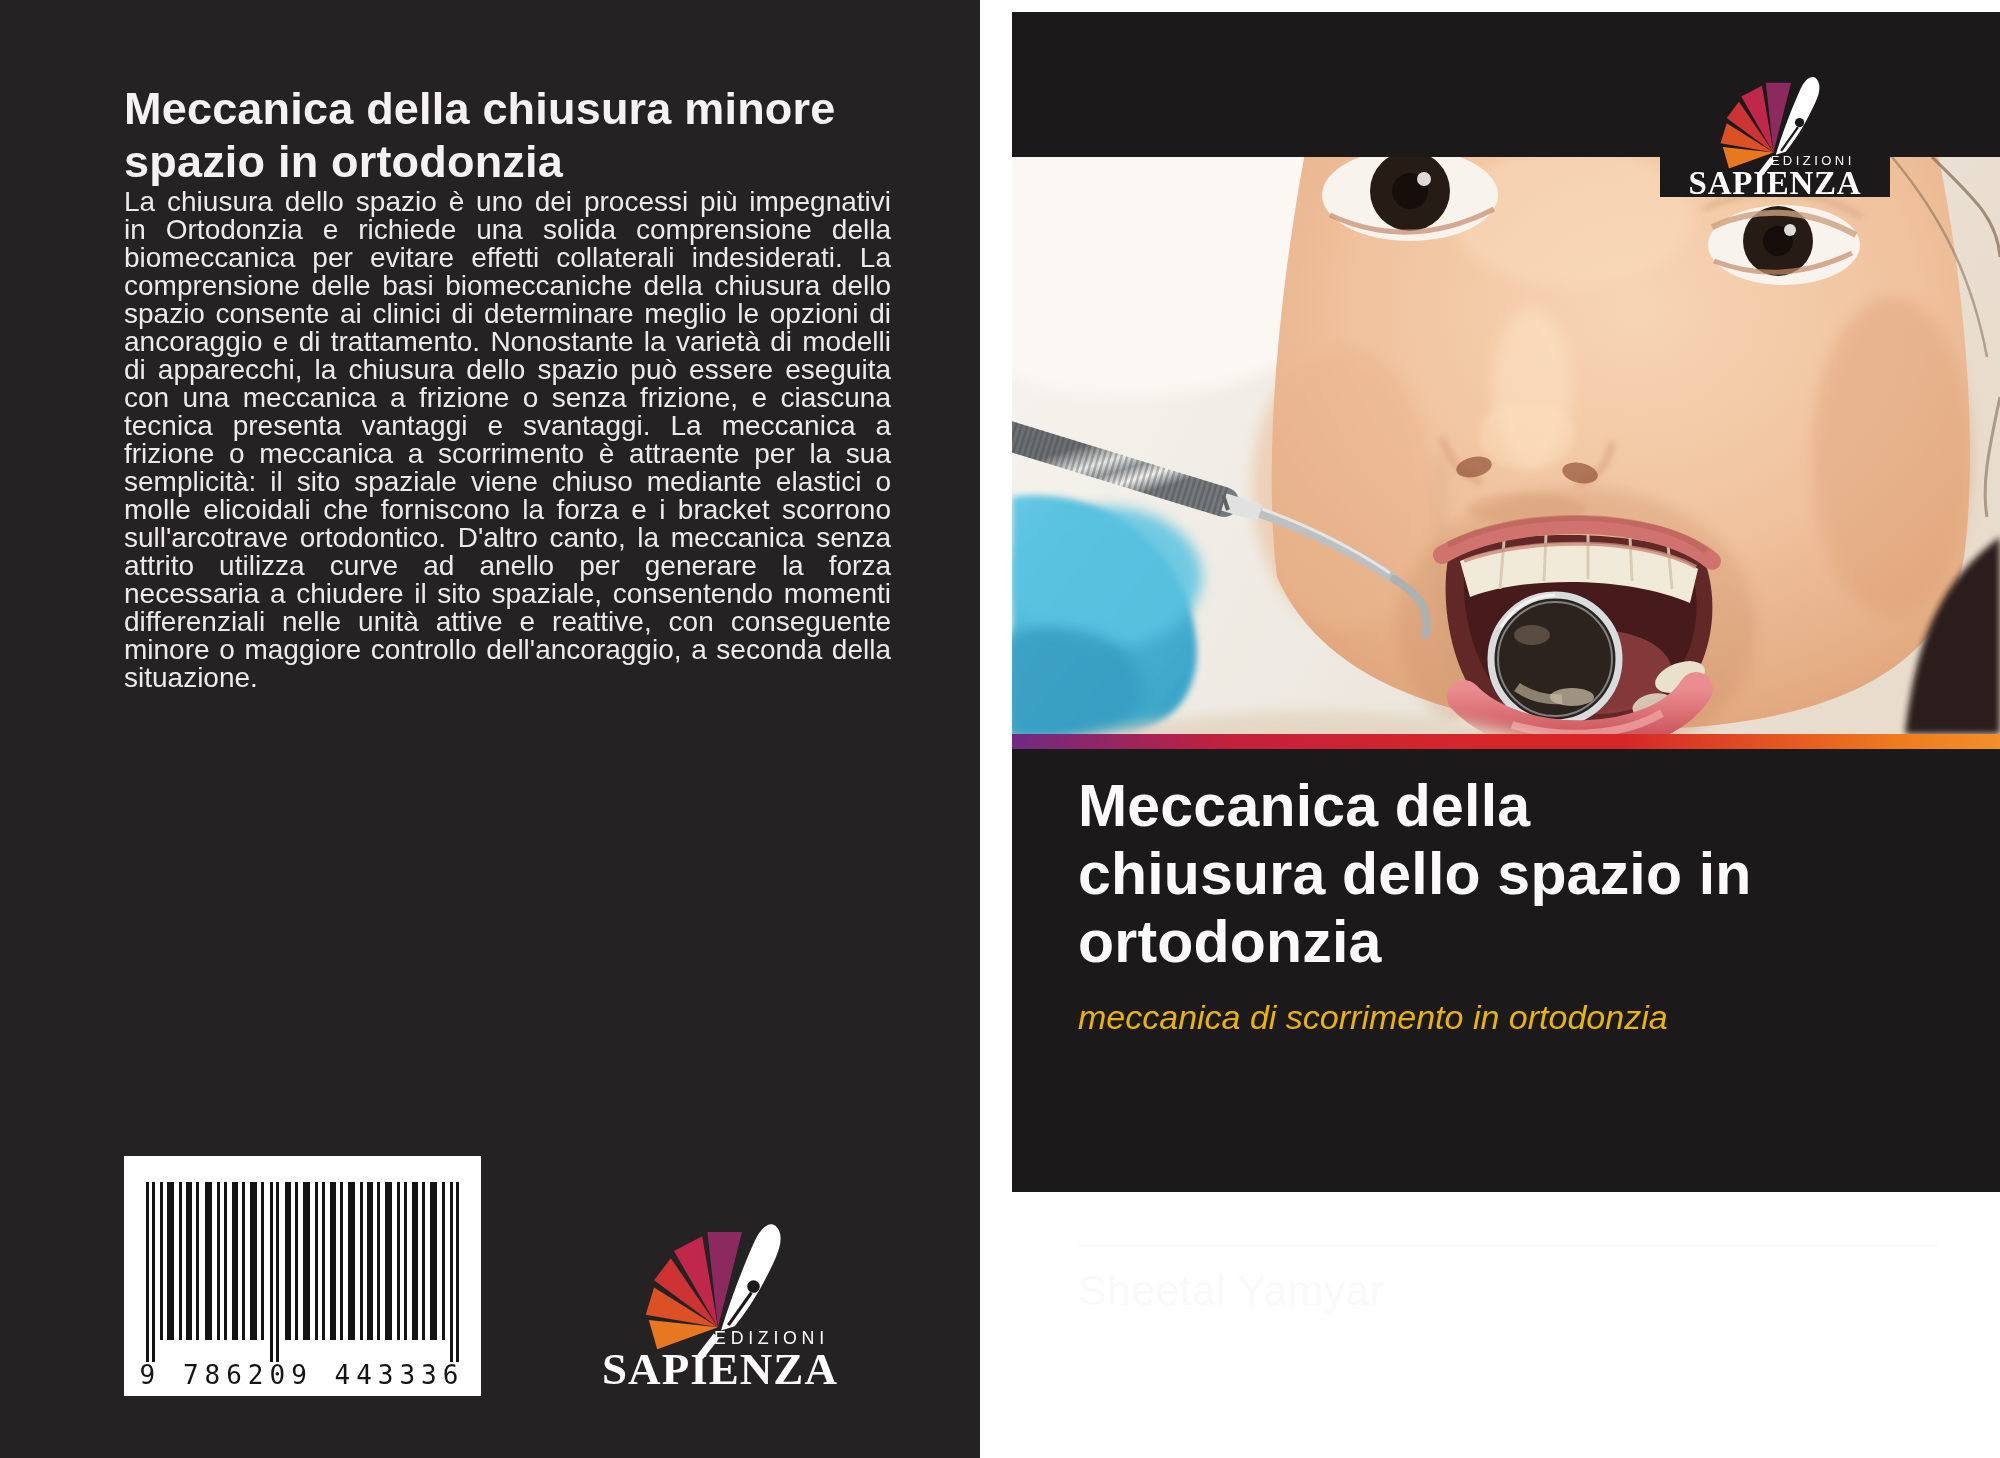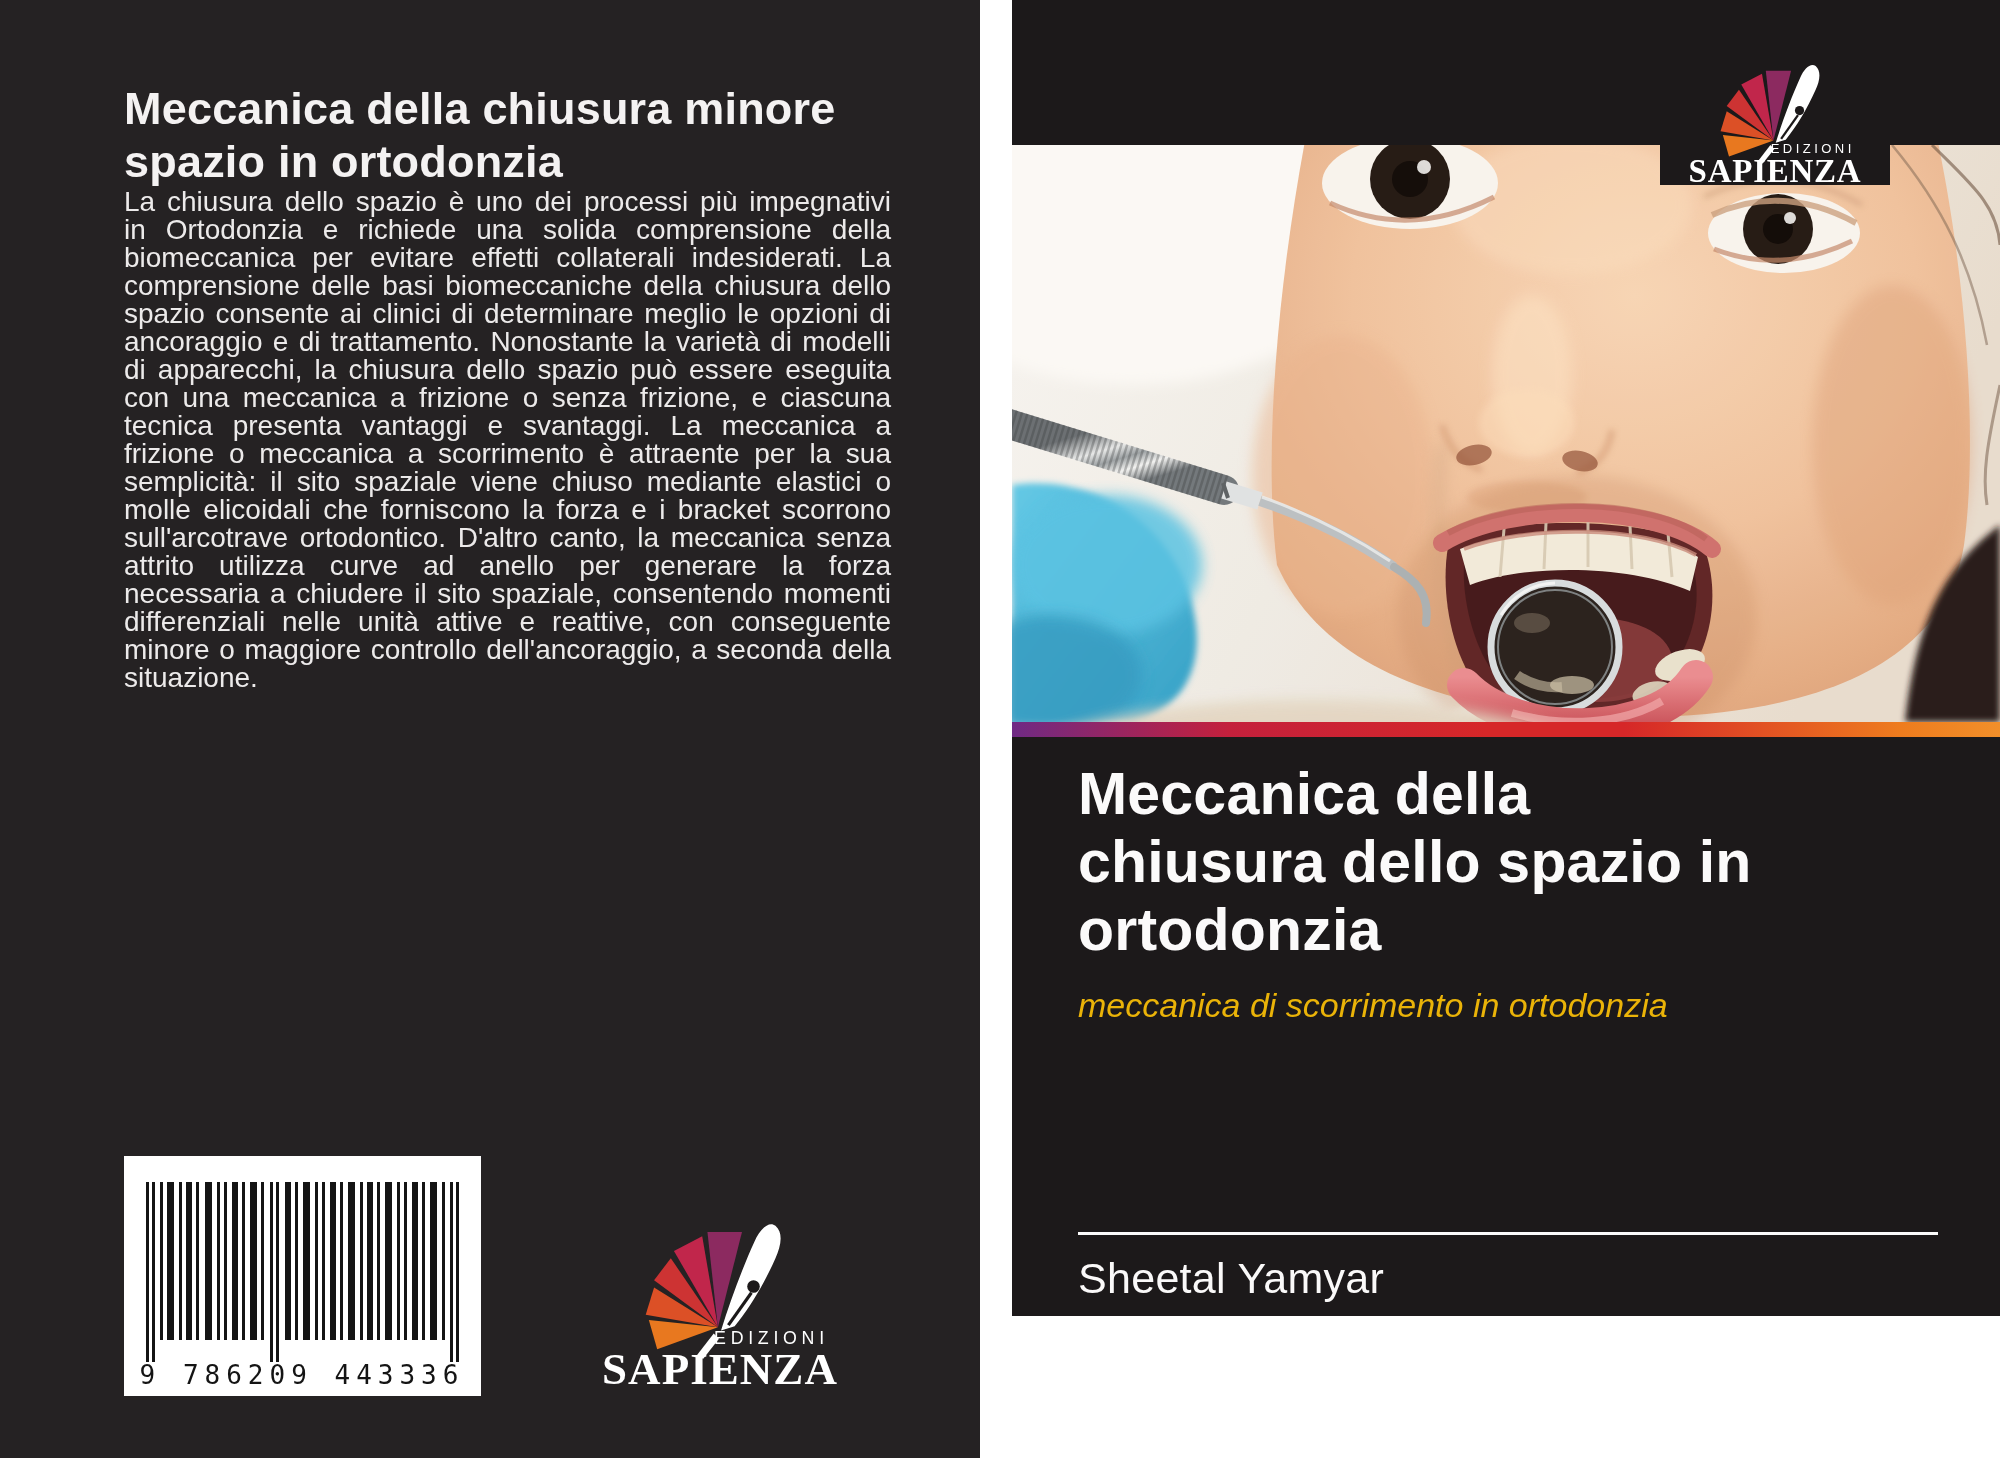--- a/index.html
+++ b/index.html
@@ -20,21 +20,21 @@
 
   .barcode-box{position:absolute;left:124px;top:1156px;width:346px;height:240px;background:#ffffff;}
   .barcode-box svg{display:block;}
 
   .back-logo{position:absolute;left:594px;top:1208px;width:252px;height:180px;}
 
   
   .spine{position:absolute;left:980px;top:0;width:32px;height:1458px;background:#ffffff;}
 
   
-  .front-cover{position:absolute;left:1012px;top:0;width:988px;height:1316px;
+  .front-cover{position:absolute;left:1012px;top:12px;width:988px;height:1180px;
                background:var(--front-bg,#1c191a);}
   .photo{position:absolute;left:0;top:145px;width:988px;height:577px;overflow:hidden;}
   .photo svg{display:block;width:988px;height:577px;}
   .accent-bar{position:absolute;left:0;top:722px;width:988px;height:15px;
               background:linear-gradient(90deg,
                  var(--accent-purple,#6f2a84) 0%,
                  var(--accent-crimson,#c4203c) 22%,
                  var(--accent-red,#d62728) 48%,
                  var(--accent-red,#d62728) 62%,
                  var(--accent-orange,#ee7c1e) 90%,

